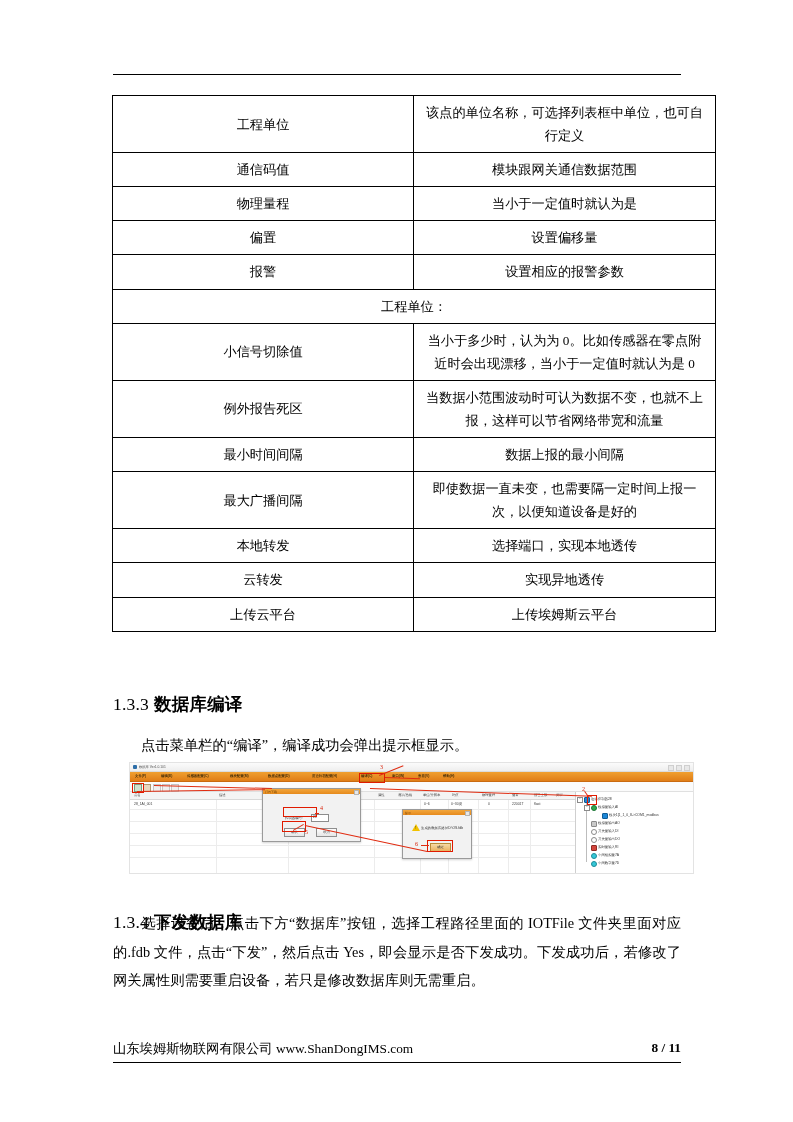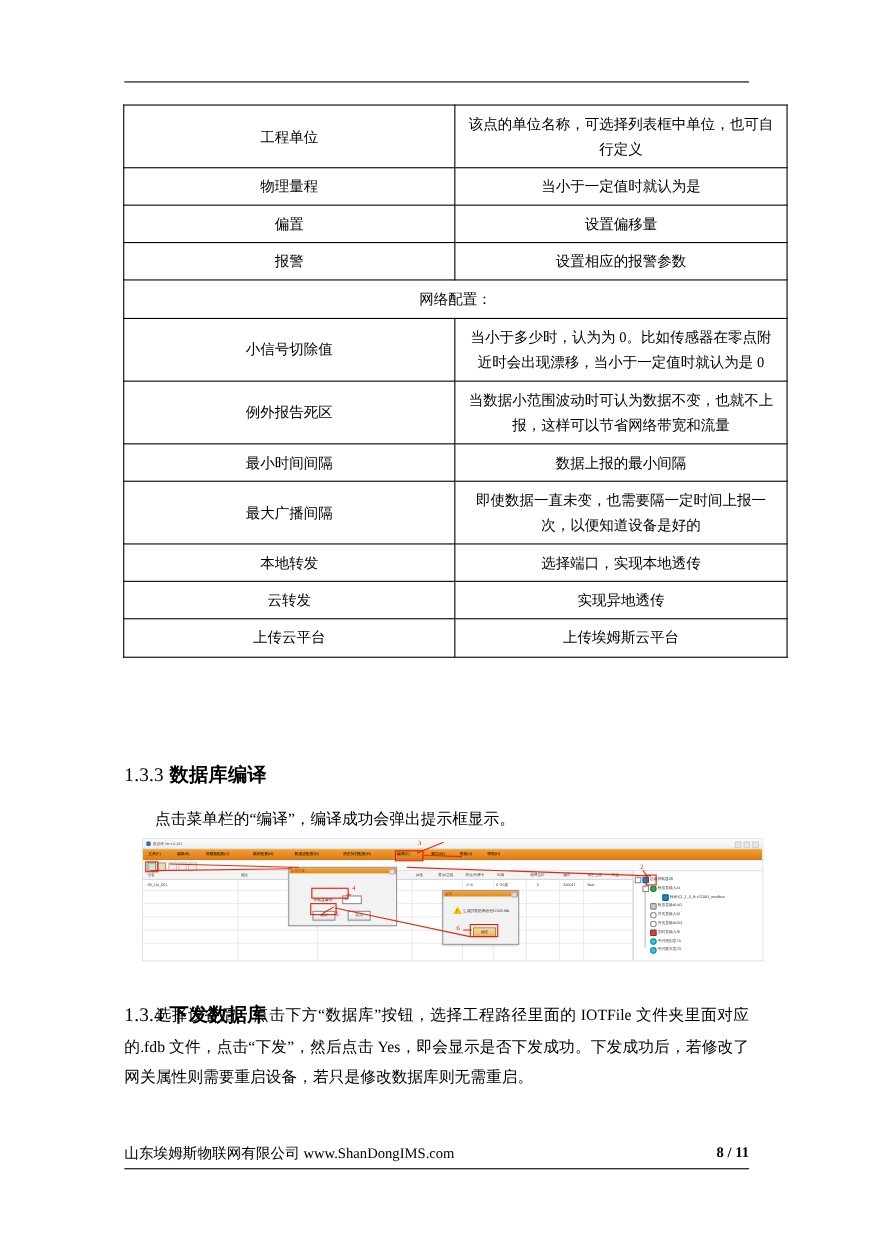--- a/index.html
+++ b/index.html
@@ -272,33 +272,37 @@
 
   <div class="header-rule"></div>
 
   <table class="spec-table">
     <tbody>
       <tr>
         <td class="c1">工程单位</td>
         <td class="c2">该点的单位名称，可选择列表框中单位，也可自行定义</td>
       </tr>
       <tr>
+        <td class="c1">通信码值</td>
+        <td class="c2">模块跟网关通信数据范围</td>
+      </tr>
+      <tr>
         <td class="c1">物理量程</td>
         <td class="c2">当小于一定值时就认为是</td>
       </tr>
       <tr>
         <td class="c1">偏置</td>
         <td class="c2">设置偏移量</td>
       </tr>
       <tr>
         <td class="c1">报警</td>
         <td class="c2">设置相应的报警参数</td>
       </tr>
       <tr>
-        <td class="full" colspan="2">网络配置：</td>
+        <td class="full" colspan="2">工程单位：</td>
       </tr>
       <tr>
         <td class="c1">小信号切除值</td>
         <td class="c2">当小于多少时，认为为 0。比如传感器在零点附近时会出现漂移，当小于一定值时就认为是 0</td>
       </tr>
       <tr>
         <td class="c1">例外报告死区</td>
         <td class="c2">当数据小范围波动时可认为数据不变，也就不上报，这样可以节省网络带宽和流量</td>
       </tr>
       <tr>

